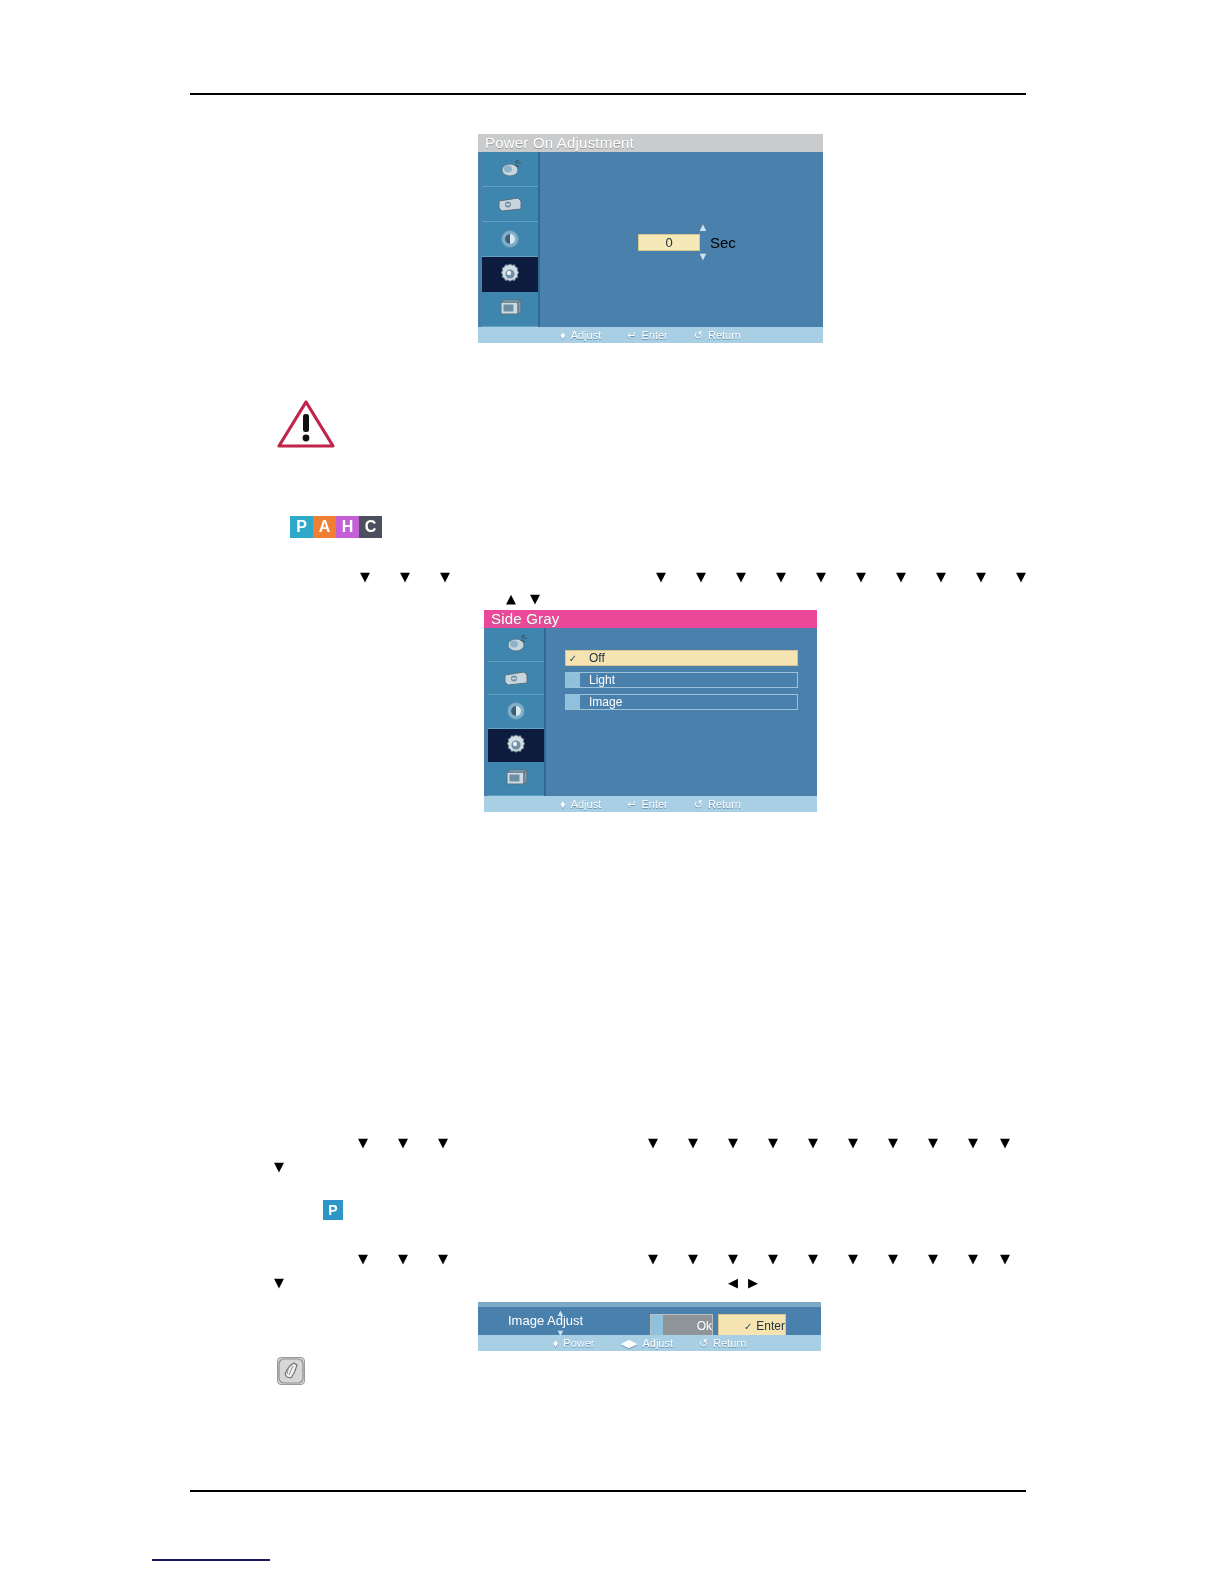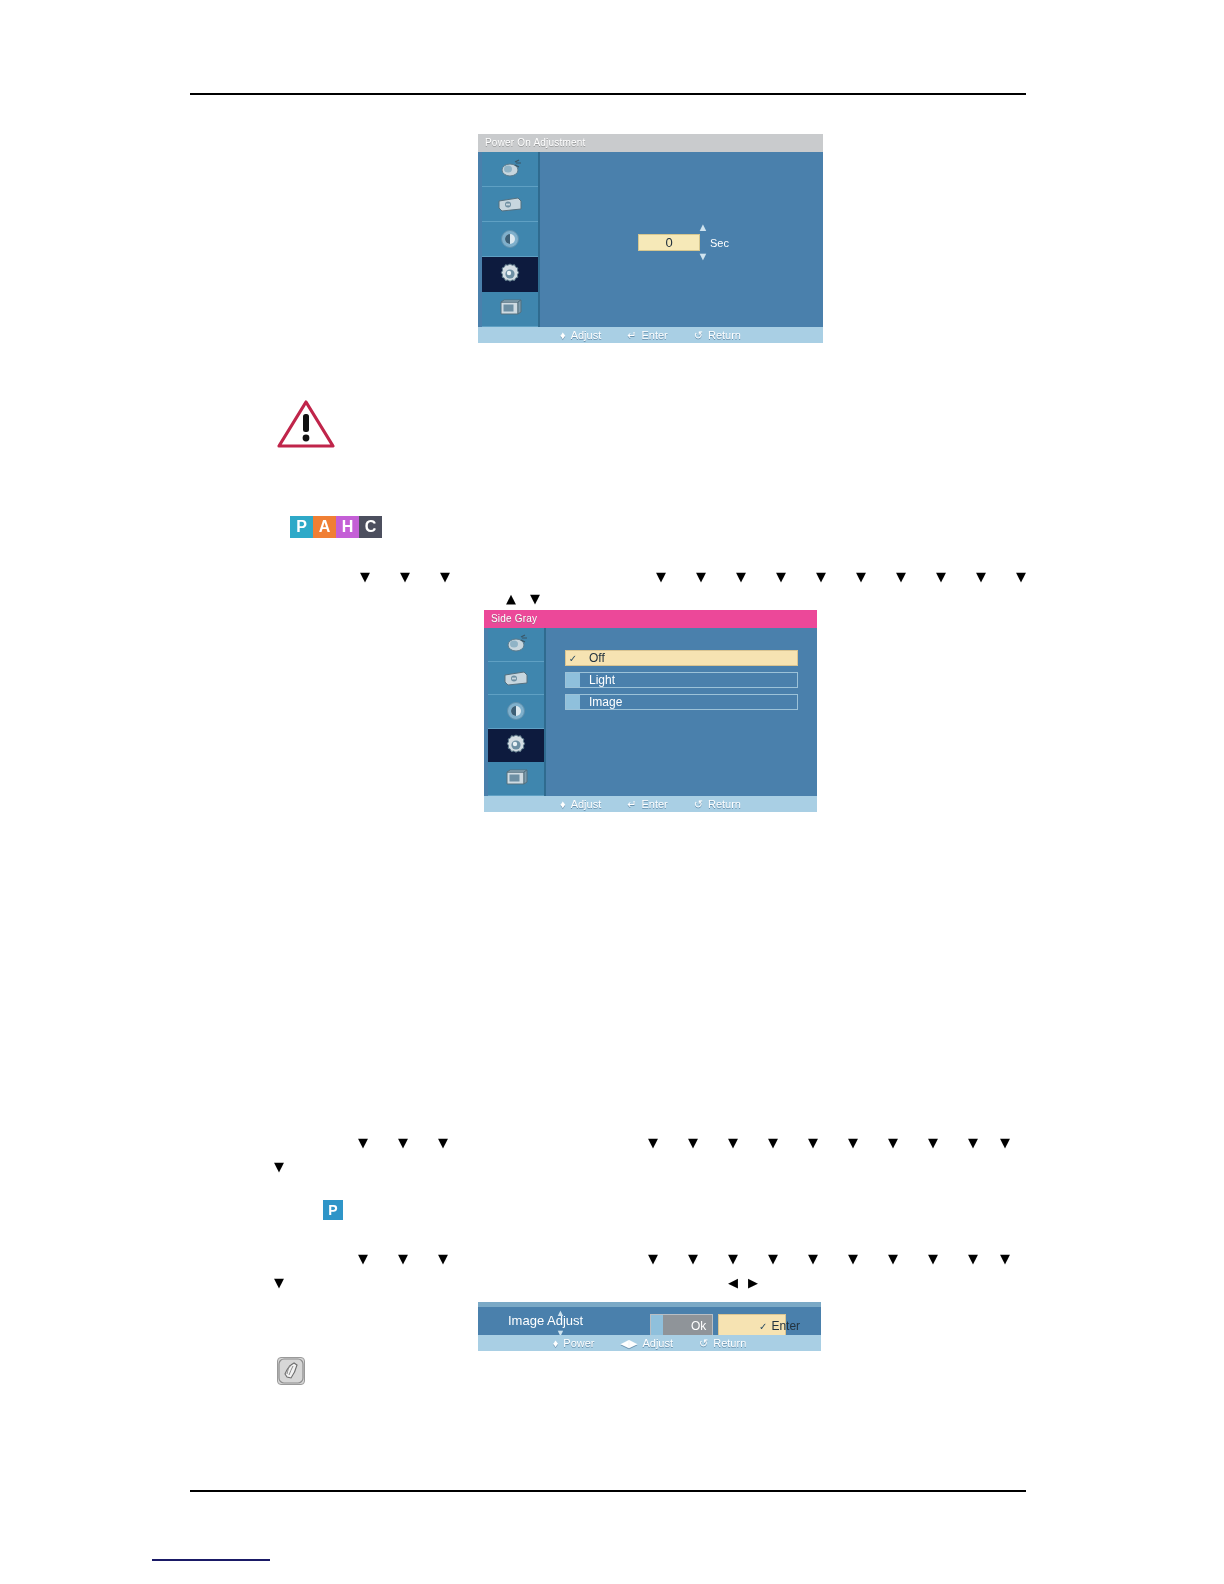--- a/index.html
+++ b/index.html
@@ -35,21 +35,21 @@
     box-sizing: border-box;
     font-family: "Liberation Sans", sans-serif;
   }
   .osd-title {
     position: absolute;
     left: 0; top: 0;
     width: 100%;
     height: 18px;
     background: #c9cbcd;
     color: #ffffff;
-    font-size: 10px;
+    font-size: 15px;
     line-height: 18px;
     padding-left: 7px;
     box-sizing: border-box;
     letter-spacing: .2px;
     text-shadow: 0 1px 0 rgba(120,120,120,.6);
   }
   .osd-body {
     position: absolute;
     left: 0;
     width: 100%;
@@ -133,22 +133,22 @@
     width: 62px; height: 17px;
     background: #f6e9b8;
     border: 1px solid #d6c78f;
     color: #22313d;
     font-size: 13px;
     line-height: 16px;
     text-align: center;
     box-sizing: border-box;
   }
   .spin-unit {
-    color: #ffffff;
-    font-size: 11px;
+    color: #000000;
+    font-size: 15px;
     line-height: 16px;
   }
 
   
   #osd-sidegray {
     left: 484px; top: 610px;
     width: 333px; height: 202px;
   }
   #osd-sidegray .osd-title { background: #ec4899; }
   #osd-sidegray .osd-body { top: 18px; height: 168px; }
@@ -227,24 +227,23 @@
     line-height: 9px;
   }
   .reset-caret.up   { top: 2px; }
   .reset-caret.down { top: 22px; }
   .btn {
     position: absolute;
     height: 24px;
     box-sizing: border-box;
     display: flex;
     align-items: center;
-    justify-content: flex-start;
+    justify-content: flex-end;
     font-size: 12px;
     top: 7px;
-    padding-left: 40px;
   }
   .btn-ok {
     left: 172px;
     width: 63px;
     background: #8f9499;
     border: 1px solid #b9bec3;
     color: #ffffff;
   }
   .btn-ok .lead {
     position: absolute; left: 0; top: 0;

